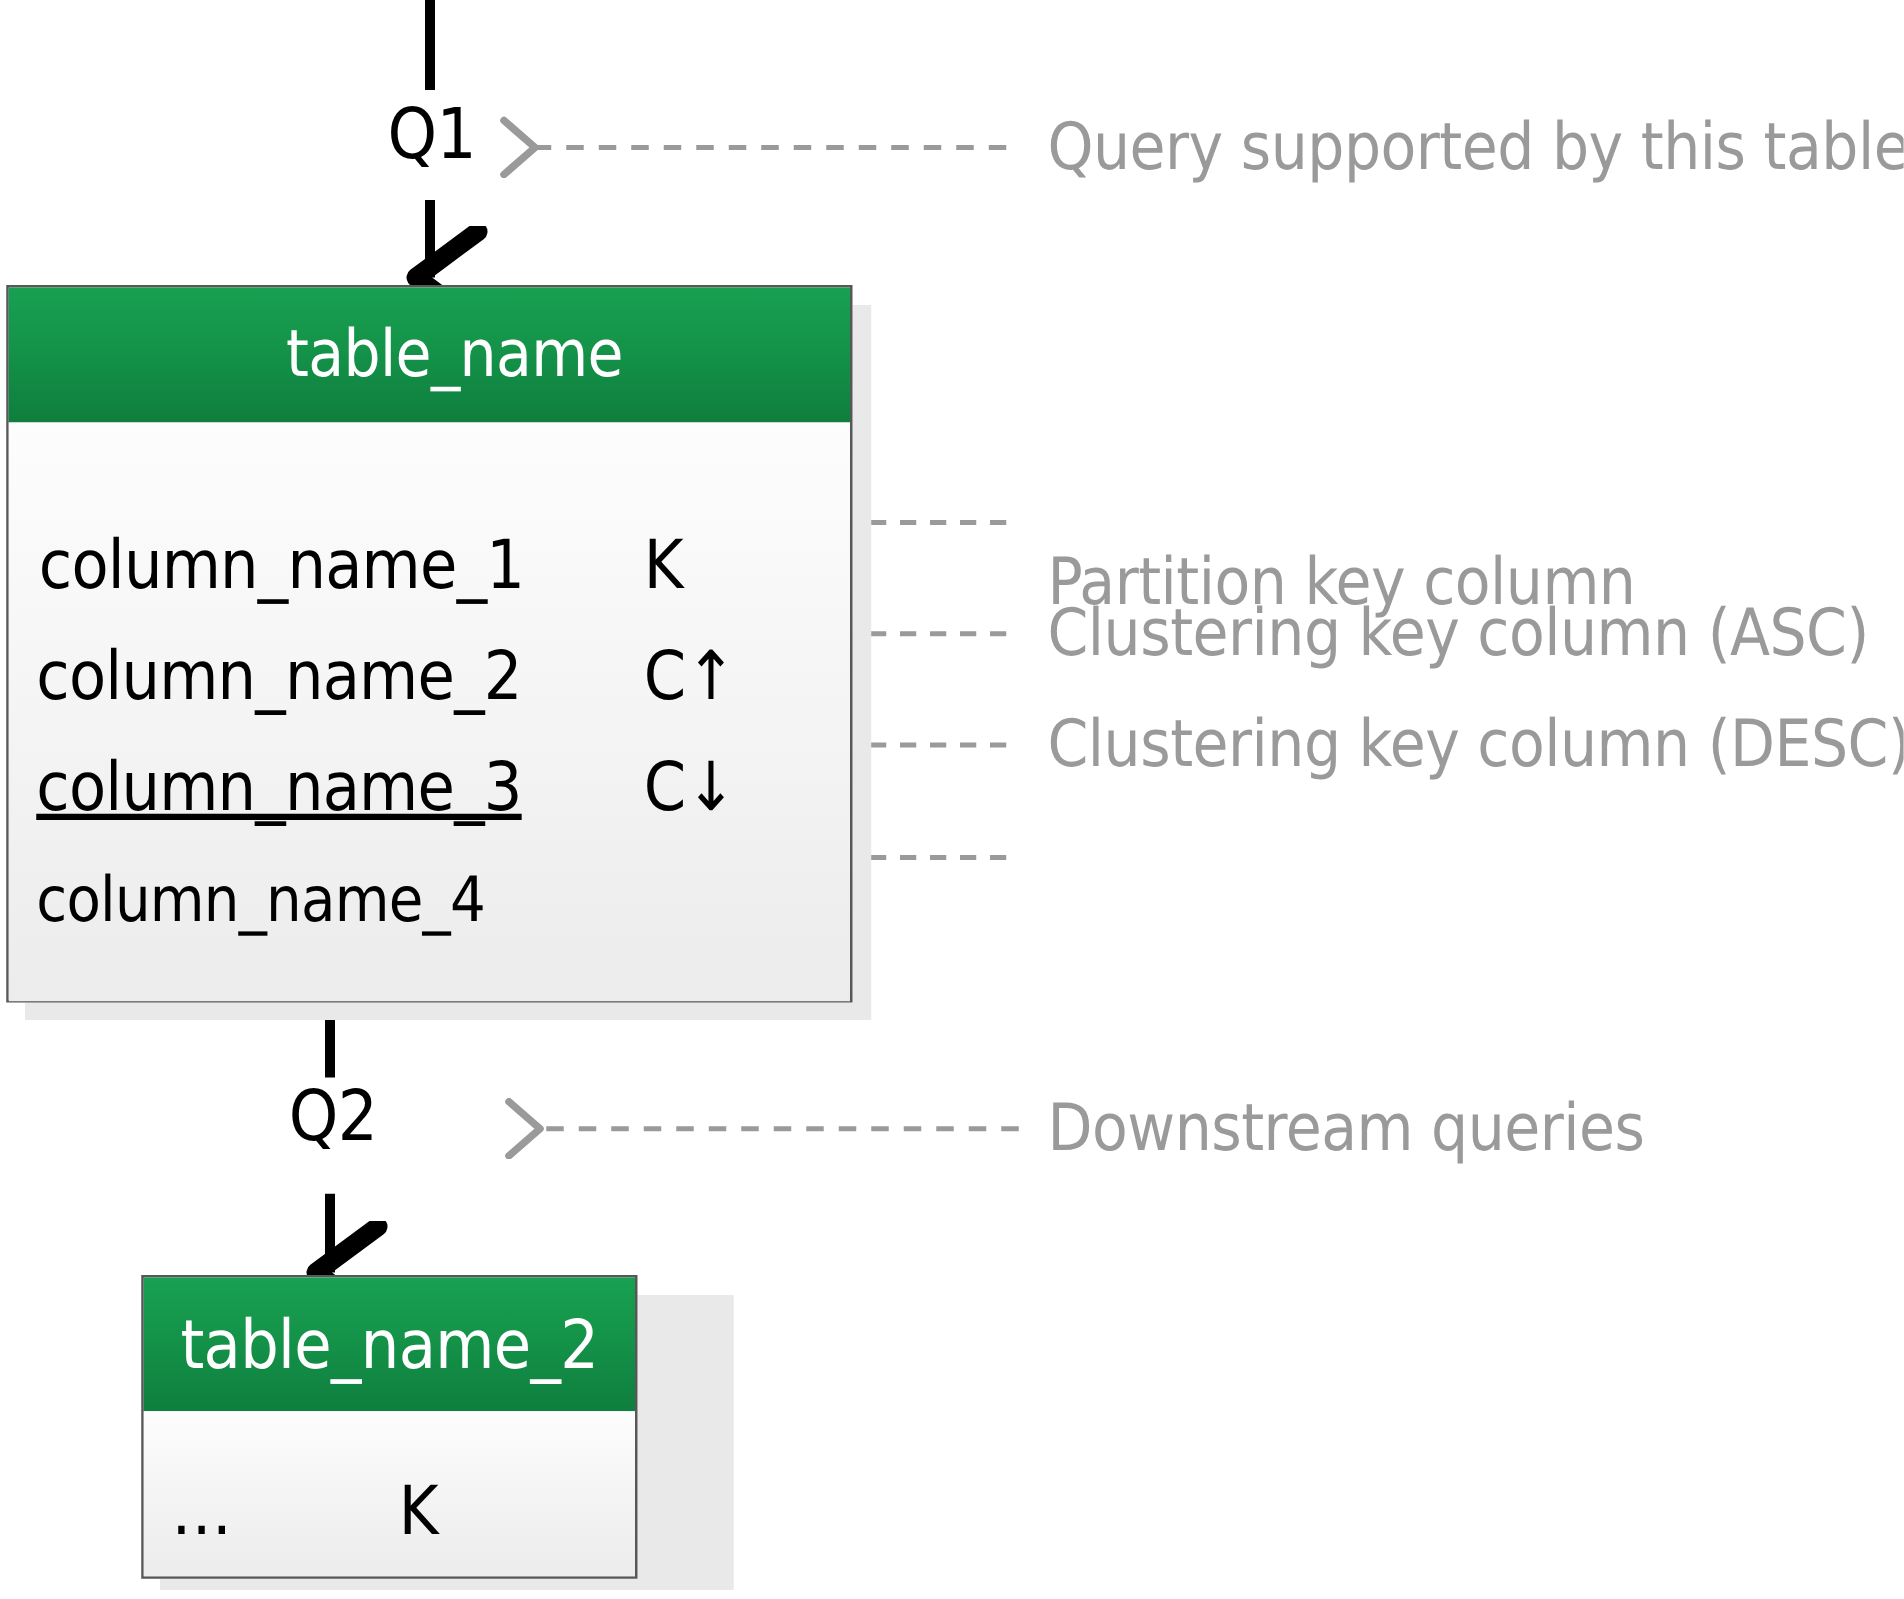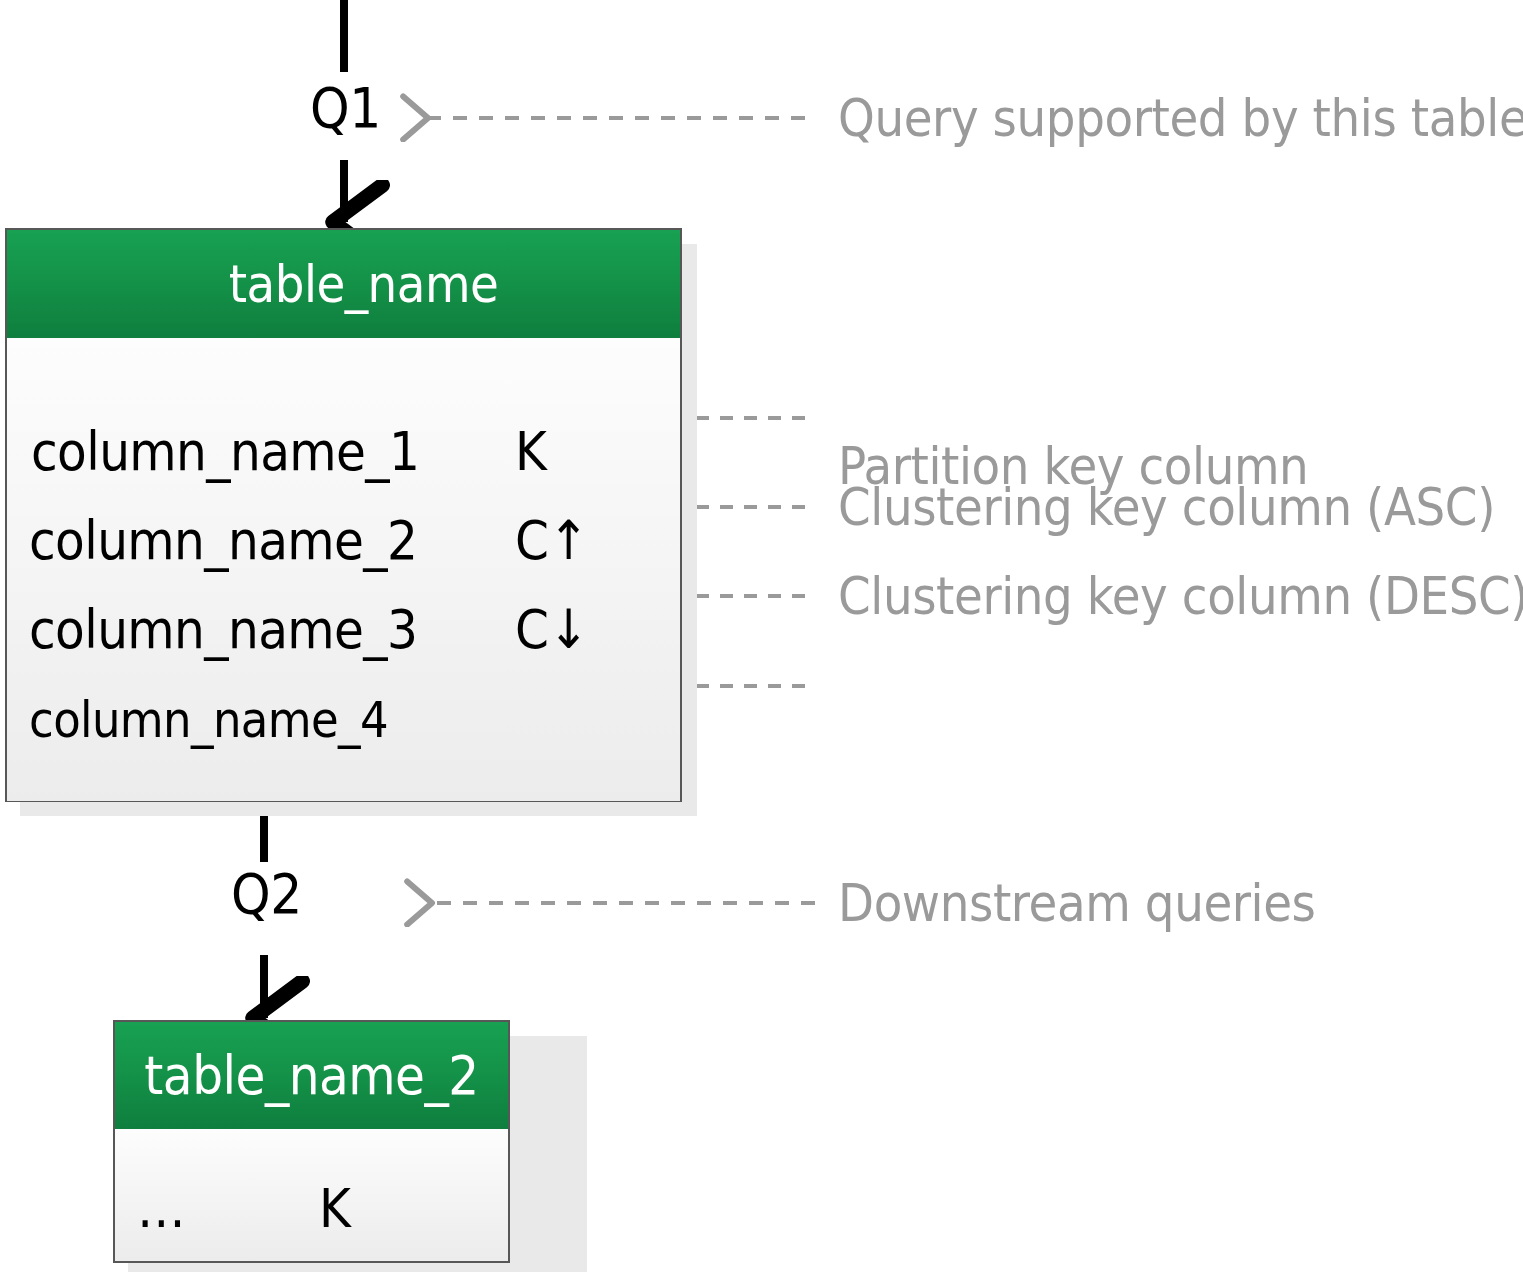--- a/index.html
+++ b/index.html
@@ -145,21 +145,21 @@
         <span class="col-name" style="left:24px; top:-43px; font-size:54px; line-height:54px;">column_name_1</span>
         <span class="col-key" style="left:508px; top:-43px; font-size:54px; line-height:54px;">K</span>
       </div>
 
       <div class="col-row" style="top:219px; height:0;">
         <span class="col-name" style="left:22px; top:-43px; font-size:54px; line-height:54px;">column_name_2</span>
         <span class="col-key" style="left:508px; top:-43px; font-size:54px; line-height:54px;">C↑</span>
       </div>
 
       <div class="col-row" style="top:308px; height:0;">
-        <span class="col-name" style="left:22px; top:-43px; font-size:54px; line-height:54px;">column_name_3</span>
+        <span class="col-name" style="left:22px; top:-43px; font-size:54px; line-height:54px;text-decoration:underline;">column_name_3</span>
         <span class="col-key" style="left:508px; top:-43px; font-size:54px; line-height:54px;">C↓</span>
       </div>
 
       <div class="col-row" style="top:398px; height:0;">
         <span class="col-name" style="left:22px; top:-43px; font-size:50px; line-height:54px;">column_name_4</span>
         <span class="col-key" style="left:508px; top:-43px; font-size:54px; line-height:54px;"></span>
       </div>
 
     </div>
   </div>

